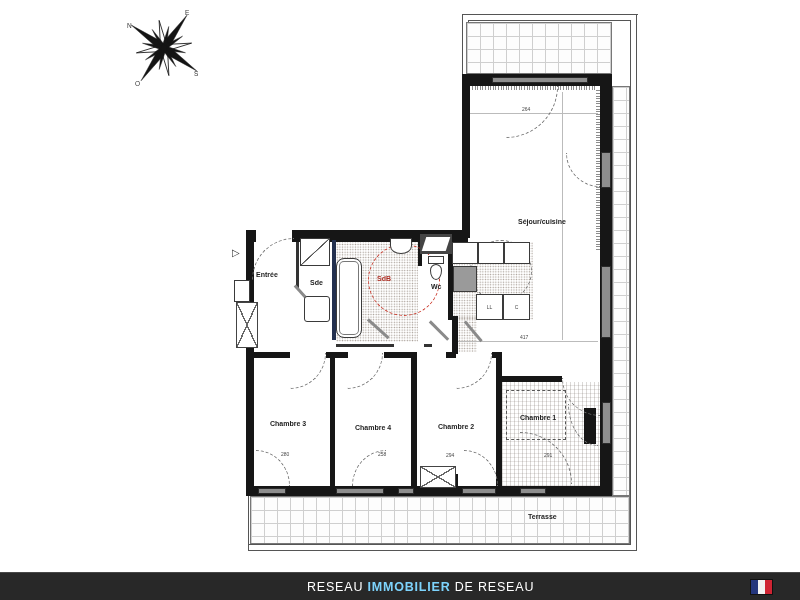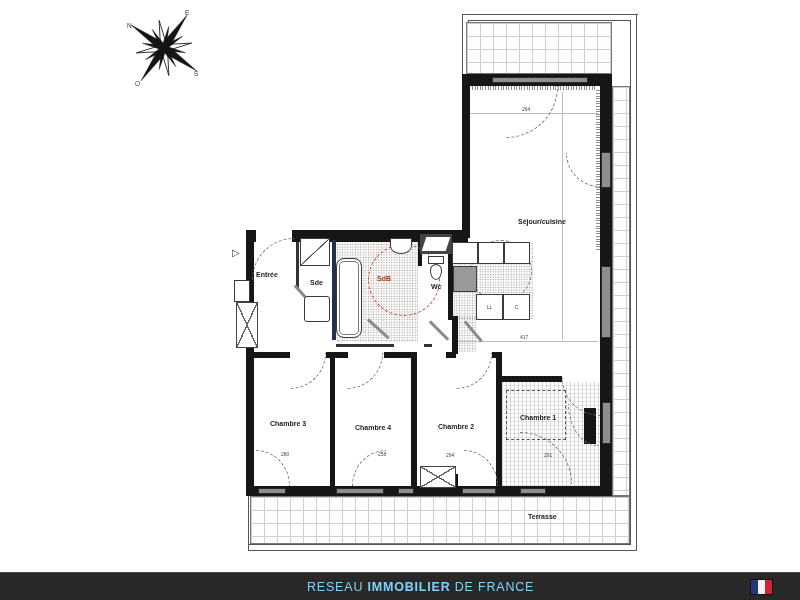--- a/index.html
+++ b/index.html
@@ -29,21 +29,21 @@
         background-image:linear-gradient(to top right,transparent calc(50% - .7px),#666 calc(50% - .7px),#666 calc(50% + .7px),transparent calc(50% + .7px)),
         linear-gradient(to bottom right,transparent calc(50% - .7px),#666 calc(50% - .7px),#666 calc(50% + .7px),transparent calc(50% + .7px))}
   .leaf{position:absolute;height:2.5px;background:#8a8a8a;transform-origin:0 50%}
   .lbl{position:absolute;font-weight:bold;font-size:7px;color:#1c1c1c;white-space:nowrap}
   .lbl.red{color:#b03228}
   .dim{position:absolute;font-size:5px;color:#4a4a4a;white-space:nowrap}
   .tri{position:absolute;font-size:10px;color:#333;line-height:1}
   .footer{position:absolute;left:0;top:572px;width:800px;height:28px;background:#282828;
           border-top:1px solid #484848;box-sizing:border-box}
   .footer-inner{position:absolute;left:307px;top:7px;font-size:12.5px;letter-spacing:.8px;white-space:nowrap}
-  .f-lite{color:#7dd3fc;font-weight:normal}
+  .f-lite{color:#ffffff;font-weight:normal}
   .f-bold{color:#7dd3fc;font-weight:bold}
   .flag{position:absolute;left:750px;top:579px;width:21px;height:14px;border:1px solid #111;display:flex;box-sizing:content-box}
   .flag div{flex:1}
   .compass-letter{fill:#333;font-size:6.5px;font-family:"Liberation Sans",sans-serif}
 </style>
 </head>
 <body>
 
 <svg class="abs" style="left:122px;top:6px" width="84" height="84" viewBox="0 0 84 84">
   <g transform="rotate(-55 42 42)" fill="#141414" stroke="#141414" stroke-width="0.4">
@@ -197,20 +197,20 @@
 <div class="lbl" style="left:518px;top:218px">Séjour/cuisine</div>
 <div class="lbl" style="left:270px;top:420px">Chambre 3</div>
 <div class="lbl" style="left:355px;top:424px">Chambre 4</div>
 <div class="lbl" style="left:438px;top:423px">Chambre 2</div>
 <div class="lbl" style="left:520px;top:414px">Chambre 1</div>
 
 <div class="footer">
   <div class="footer-inner">
     <span class="f-lite">RESEAU</span>
     <span class="f-bold">IMMOBILIER</span>
-    <span class="f-lite">DE FRANCE</span>
+    <span class="f-lite">DE RESEAU</span>
   </div>
 </div>
 <div class="flag">
   <div style="background:#24367d"></div>
   <div style="background:#f2f2f2"></div>
   <div style="background:#cf2433"></div>
 </div>
 
 </body></html>

